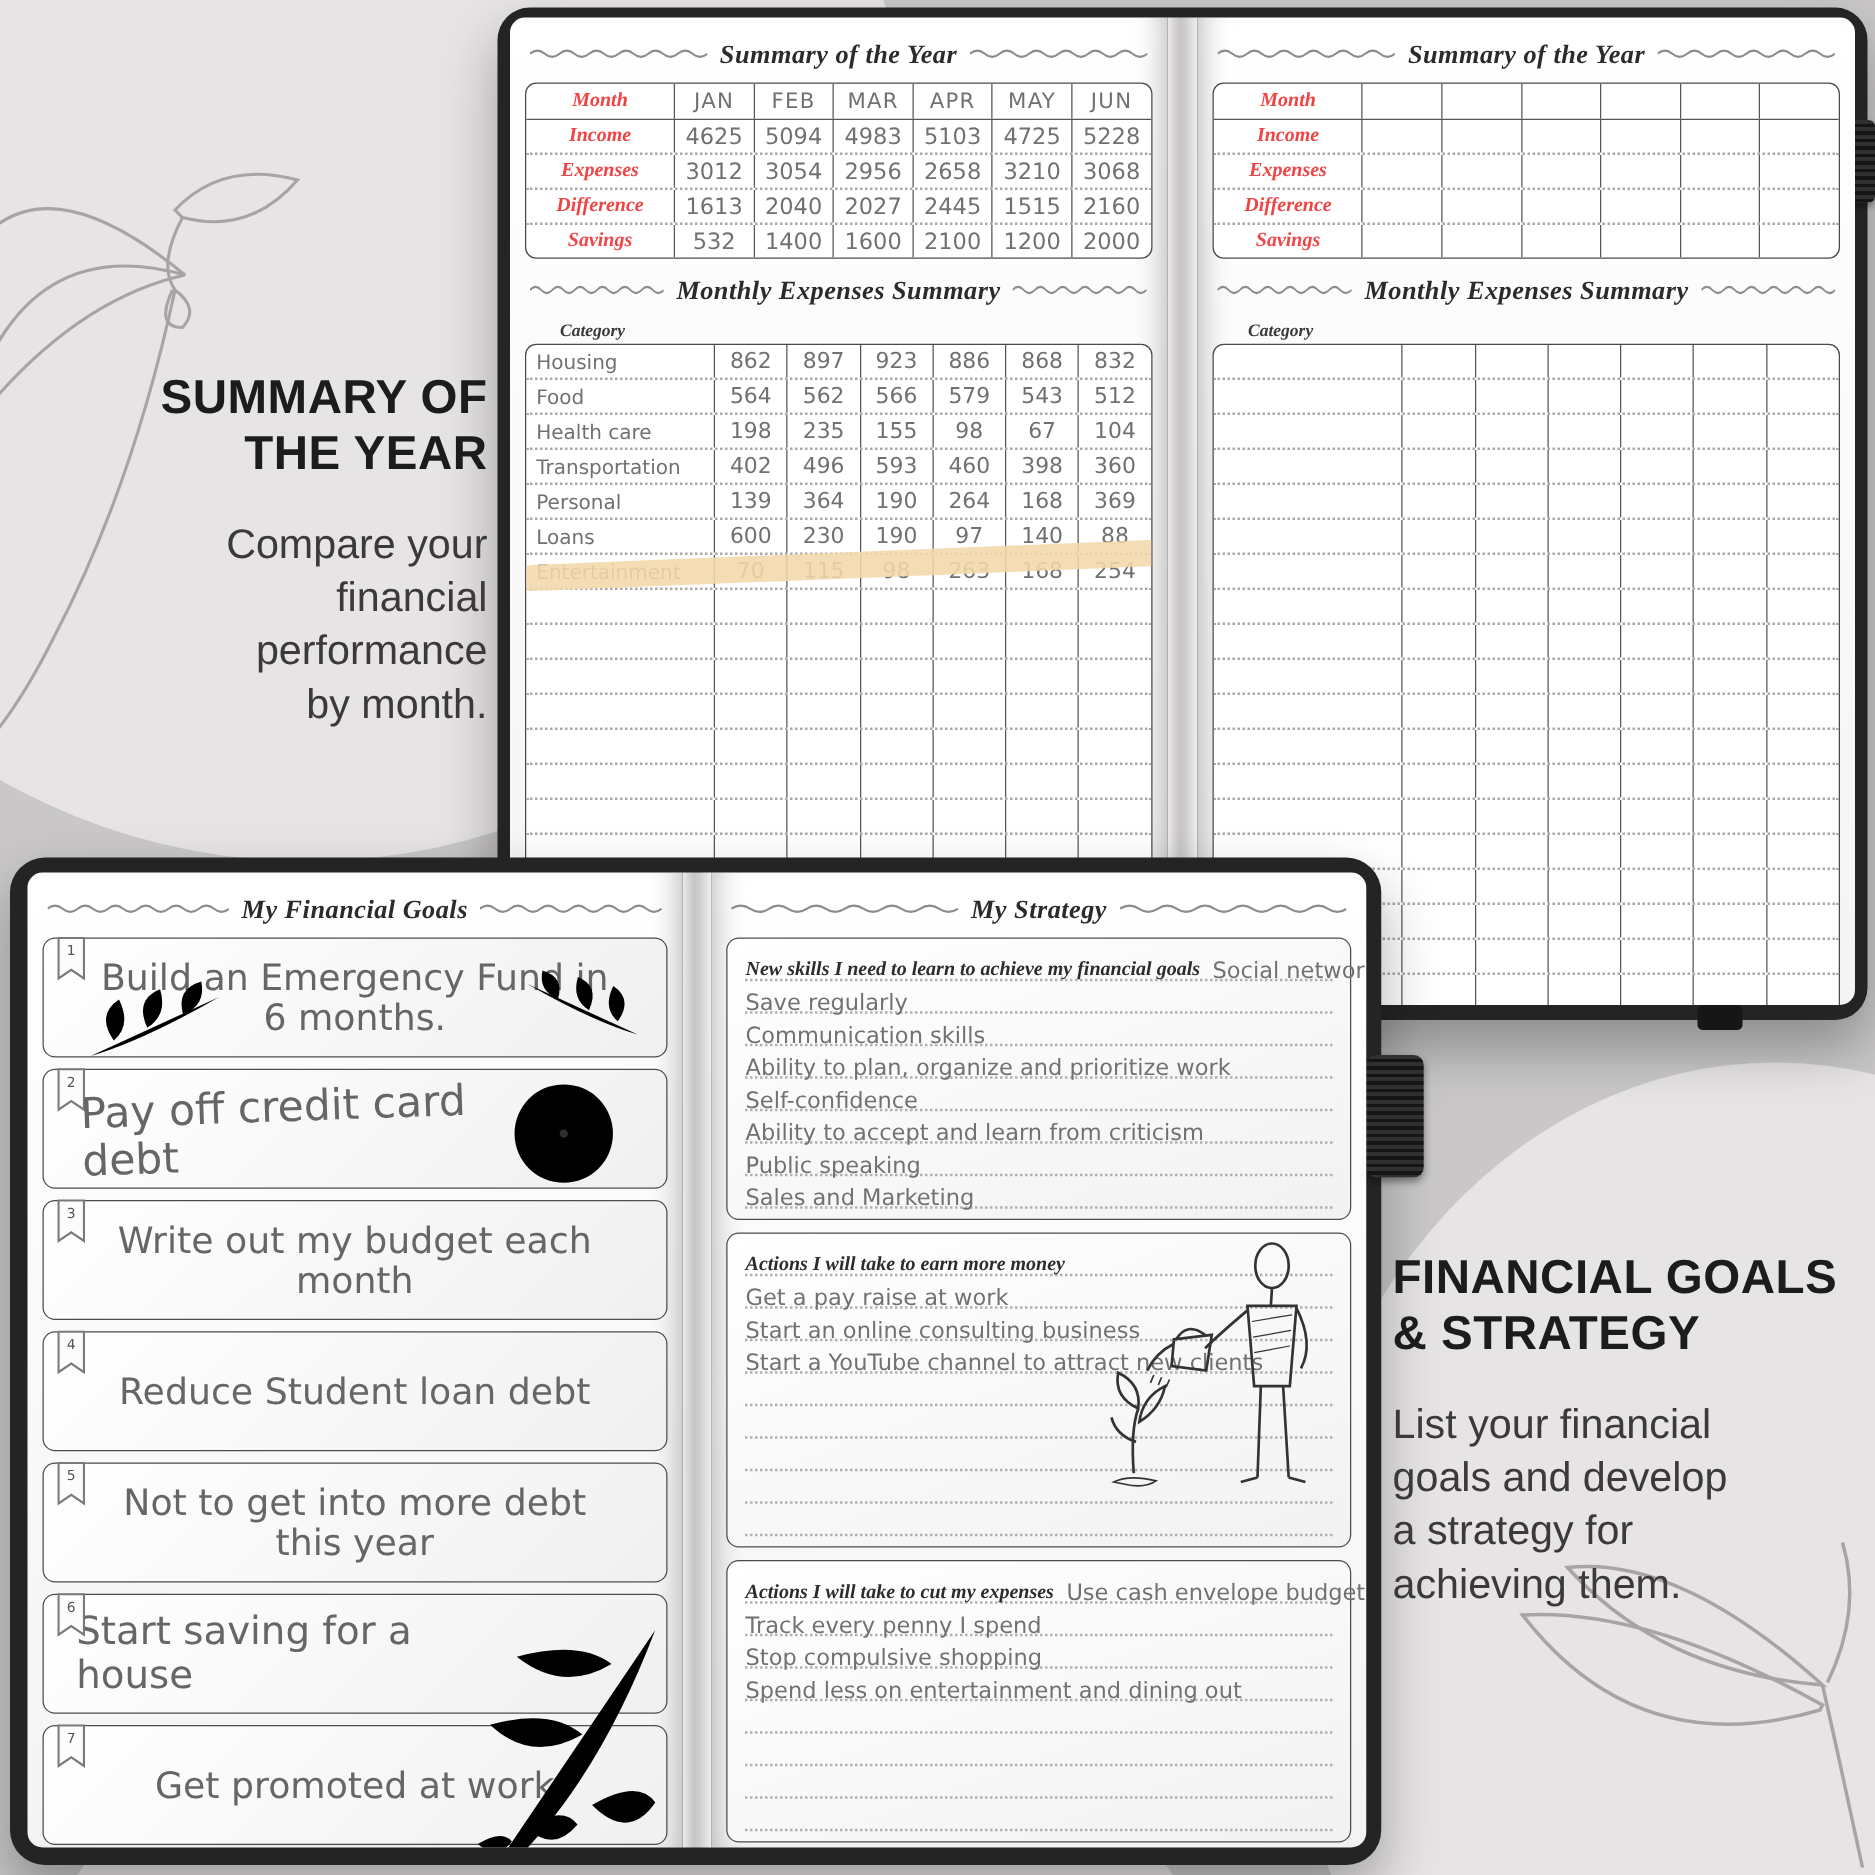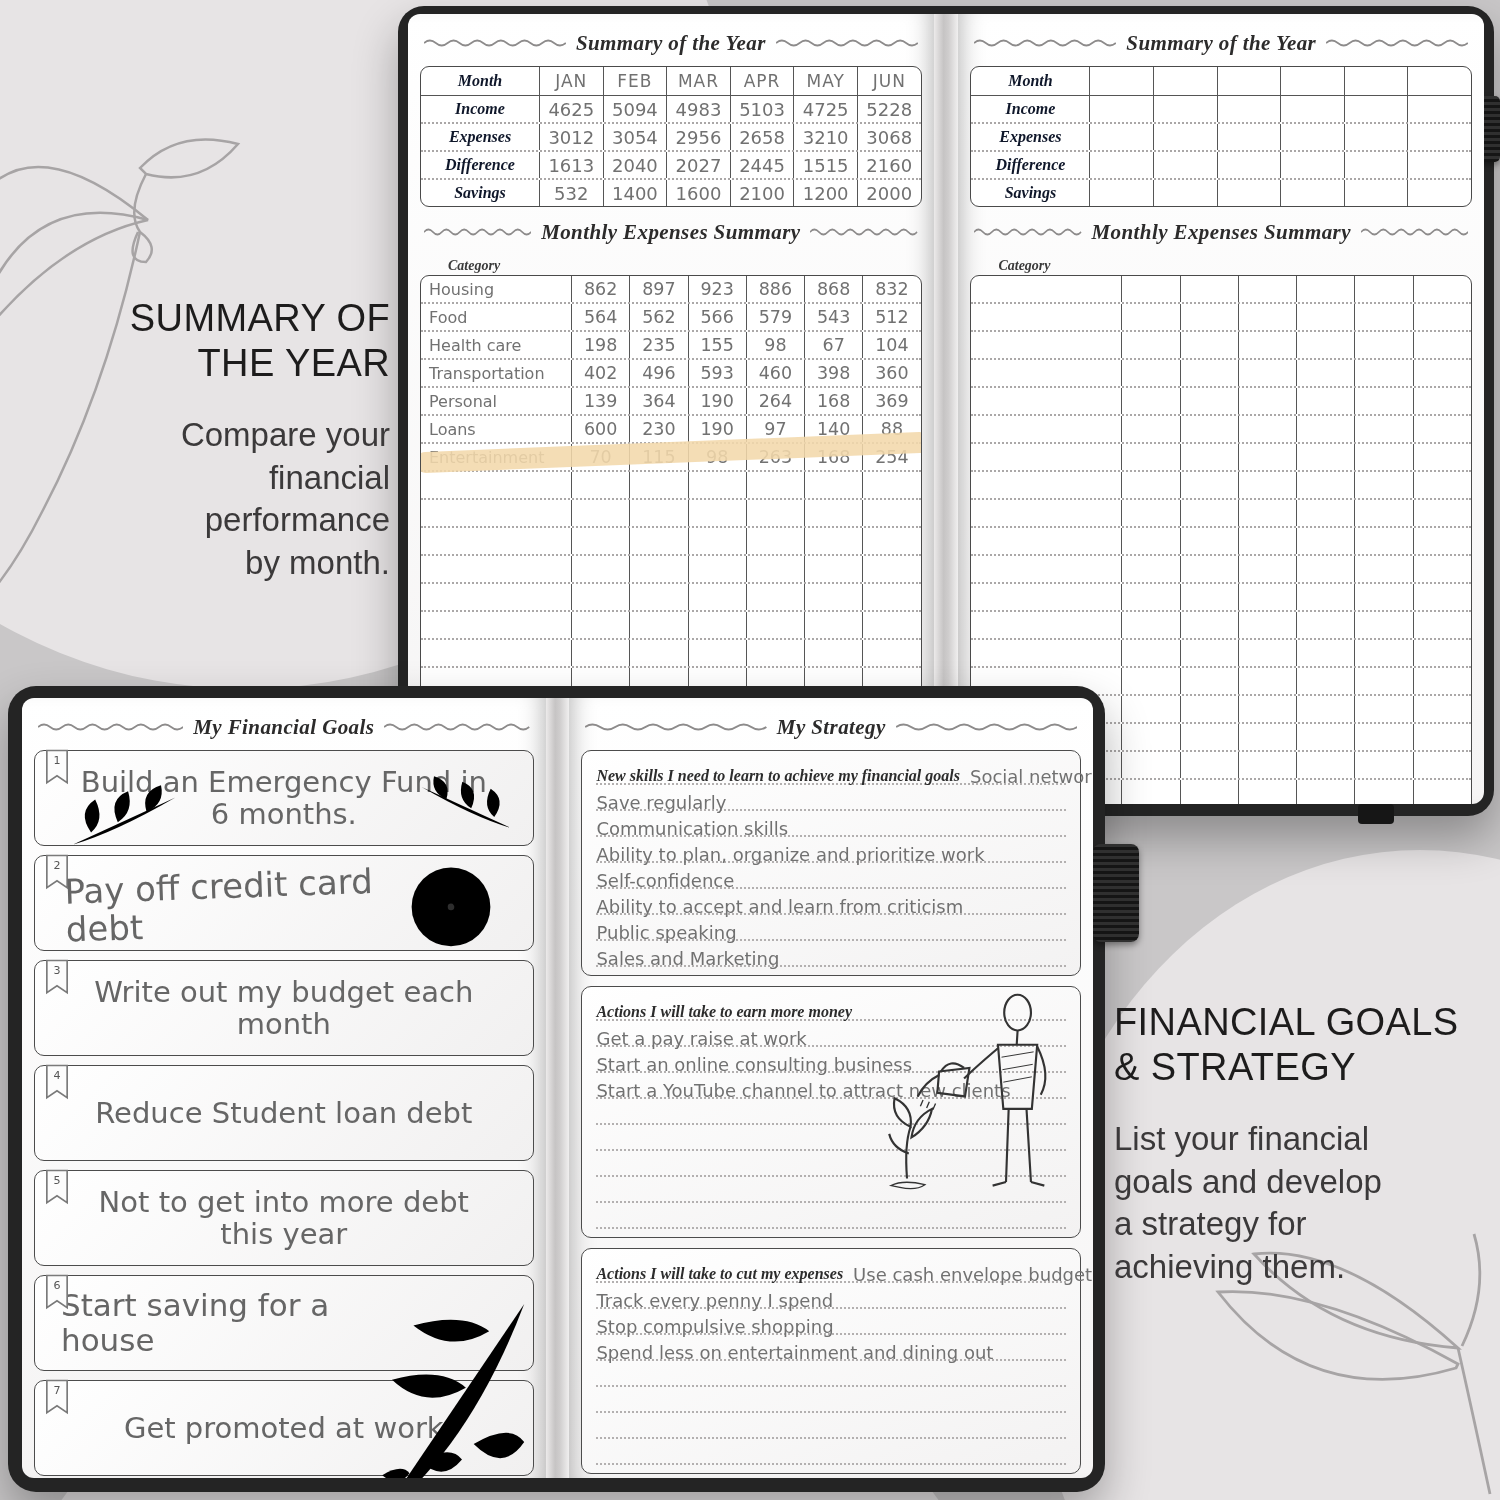--- a/index.html
+++ b/index.html
@@ -32,21 +32,21 @@
   .hw{font-family:"DejaVu Sans",sans-serif;color:#717171}
 
   
   .stable{margin-top:6px;border:1.6px solid #4a4a4a;border-radius:9px;overflow:hidden;
           background:#fff}
   .trow{display:grid;grid-template-columns:118px repeat(6,1fr);height:26px}
   .trow.head{height:28px;border-bottom:1.5px solid #555}
   .trow.dot{border-top:2px dotted #aaa7a7}
   .trow .cell{display:flex;align-items:center;justify-content:center;border-left:1.3px solid #565656;overflow:hidden}
   .trow .cell.first{border-left:none}
-  .cell.lbl{font:italic 700 16px "Liberation Serif",serif;color:#0f172a}
+  .cell.lbl{font:italic 700 16px "Liberation Serif",serif;color:#ef4444}
   .cell.mon{font-size:17px;letter-spacing:1px}
   .cell.val{font-size:18px}
 
   
   .catlabel{font:italic 700 14px "Liberation Serif",serif;color:#3a3a3a;
             margin:9px 0 2px 28px;height:15px}
   .etable{position:relative;border:1.6px solid #4a4a4a;border-radius:9px;overflow:hidden;background:#fff}
   .erow{display:grid;grid-template-columns:150px repeat(6,1fr);height:26px;border-bottom:2px dotted #aba8a8}
   .erow .cell{display:flex;align-items:center;justify-content:center;border-left:1.3px solid #565656;overflow:hidden}
   .erow .cat{justify-content:flex-start;padding-left:8px;border-left:none;font-size:16px}
@@ -70,21 +70,21 @@
   
   .ssecs{display:flex;flex-direction:column;gap:10px;margin-top:6px}
   .ssec{position:relative;border:1.6px solid #4c4c4c;border-radius:10px;padding:8px 14px;
         background:linear-gradient(160deg,#ffffff,#f3f2f2)}
   .srow{height:24px;border-bottom:2px dotted #b3b0b0;display:flex;align-items:flex-end;gap:10px}
   .slabel{font:italic 700 16px "Liberation Serif",serif;color:#2c2c2c;transform:translateY(2px);white-space:nowrap}
   .sent{font-size:18px;line-height:1;transform:translateY(3px);white-space:nowrap}
 
   
   .mk{position:absolute;white-space:pre-line;z-index:6}
-  .mk .t{font-weight:400;font-size:38px;line-height:1.18;color:#1d1c1c;letter-spacing:.4px}
+  .mk .t{font-weight:700;font-size:38px;line-height:1.18;color:#1d1c1c;letter-spacing:.4px}
   .mk .b{font-weight:500;font-size:33px;line-height:1.3;color:#3b393a;margin-top:10px}
   #mkL{left:24px;top:278px;width:366px;text-align:right}
   #mkR{left:1114px;top:982px;width:390px;text-align:left}
 </style>
 </head>
 <body>
 
 <div id="root">
 
   <div class="blob" style="left:-260px;top:-330px;width:1000px;height:1020px;transform:rotate(-18deg)"></div>

